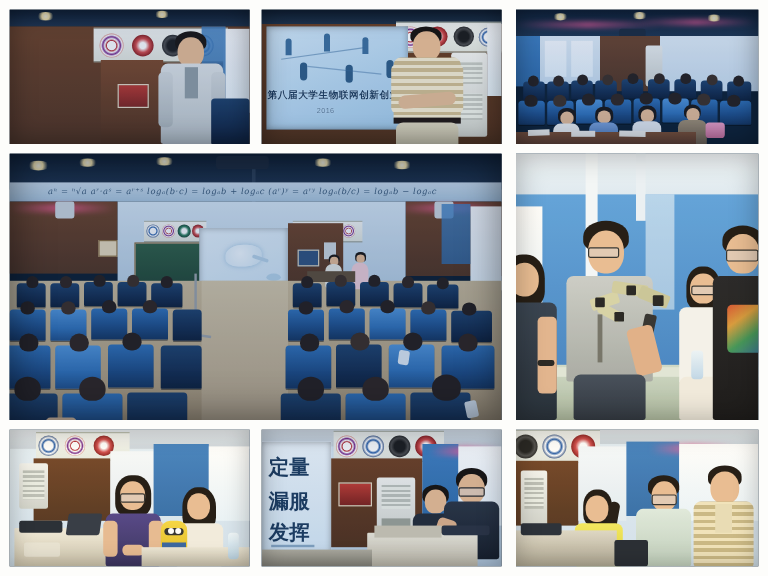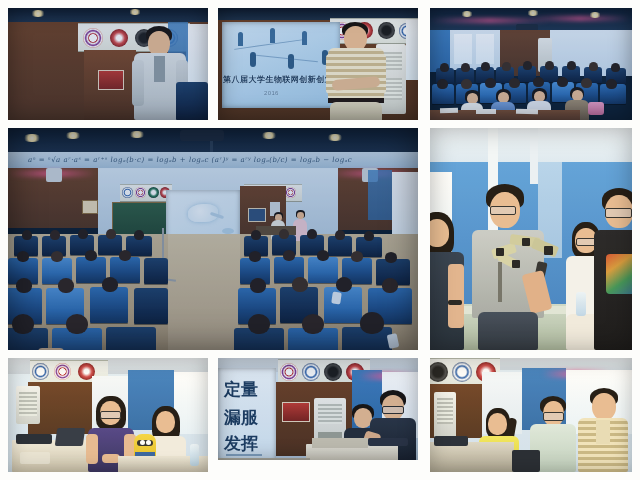--- a/index.html
+++ b/index.html
@@ -253,21 +253,21 @@
       <div class="downlight" style="left:120px;top:3px;width:18px;height:7px;"></div>
       <div class="downlight" style="left:186px;top:3px;width:18px;height:7px;"></div>
       <div class="downlight" style="left:252px;top:4px;width:18px;height:7px;"></div>
       <div class="downlight" style="left:318px;top:6px;width:18px;height:7px;"></div>
       <div class="projector" style="left:172px;top:2px;width:44px;height:11px;border-radius:3px;"></div>
       <div class="projector" style="left:192px;top:52px;width:24px;height:8px;"></div>
       <div style="position:absolute;left:202px;top:13px;width:3px;height:40px;background:#2a3b50;"></div>
 
       <div class="wallband" style="top:24px;height:16px;display:flex;align-items:center;">
         <div style="font-family:'DejaVu Serif',serif;font-style:italic;font-size:7px;color:#1e3e5e;
-                    white-space:nowrap;padding-left:20px;opacity:.85;letter-spacing:.5px;">aⁿ = ⁿ√a    aʳ·aˢ = aʳ⁺ˢ    logₐ(b·c) = logₐb + logₐc    (aʳ)ʸ = aʳʸ    logₐ(b/c) = logₐb − logₐc</div>
+                    white-space:nowrap;padding-left:20px;opacity:.85;letter-spacing:.5px;margin-left:12px;">aⁿ = ⁿ√a    aʳ·aˢ = aʳ⁺ˢ    logₐ(b·c) = logₐb + logₐc    (aʳ)ʸ = aʳʸ    logₐ(b/c) = logₐb − logₐc</div>
       </div>
 
       <div class="wall-wood" style="left:0;top:40px;width:90px;height:60px;"></div>
       <div class="pinkglow" style="left:0;top:42px;width:88px;height:7px;"></div>
       <div style="position:absolute;left:38px;top:40px;width:16px;height:14px;background:#cfd6dc;border-radius:2px;"></div>
       <div style="position:absolute;left:74px;top:72px;width:14px;height:12px;background:#e8d9b8;border:1px solid #8a6b3a;"></div>
 
       <div class="wall-wood" style="right:0;top:40px;width:80px;height:62px;"></div>
       <div class="pinkglow" style="right:0;top:42px;width:88px;height:7px;"></div>
       <div style="position:absolute;right:40px;top:40px;width:16px;height:14px;background:#cfd6dc;border-radius:2px;"></div>
@@ -525,21 +525,21 @@
 
       <div style="position:absolute;left:110px;top:98px;right:0;height:16px;background:linear-gradient(180deg,#ece7d8,#cbc4b2);"></div>
       <div style="position:absolute;left:182px;top:86px;width:9px;height:22px;border-radius:3px;
                   background:linear-gradient(180deg,rgba(240,248,253,.92),rgba(180,212,236,.9));"></div>
 
       <div class="tint-warm"></div>
       <div class="vignette" style="box-shadow:inset 0 0 20px rgba(0,0,0,.28);"></div>
     </div>
   </div>
 
-  <div class="photo" style="left:218px;top:358px;width:200px;height:102px;">
+  <div class="photo" style="left:218px;top:358px;width:200px;height:114px;">
     <div class="ph-inner" style="background:linear-gradient(180deg,#d7e6f2,#b9cfe2);">
       <div style="position:absolute;left:0;top:0;right:0;height:14px;background:linear-gradient(180deg,#dfe6ec,#c6d1da);"></div>
       <div class="poster-band" style="left:60px;top:1px;width:92px;height:24px;">
         <div class="circ c1" style="left:2px;top:3px;width:18px;height:18px;"></div>
         <div class="circ c2" style="left:24px;top:3px;width:18px;height:18px;"></div>
         <div class="circ c3" style="left:46px;top:3px;width:18px;height:18px;"></div>
         <div class="circ c4" style="left:68px;top:3px;width:18px;height:18px;"></div>
       </div>
 
       <div class="screen" style="left:0px;top:10px;width:58px;height:94px;background:linear-gradient(180deg,#eef6fc,#d5e7f5);">

